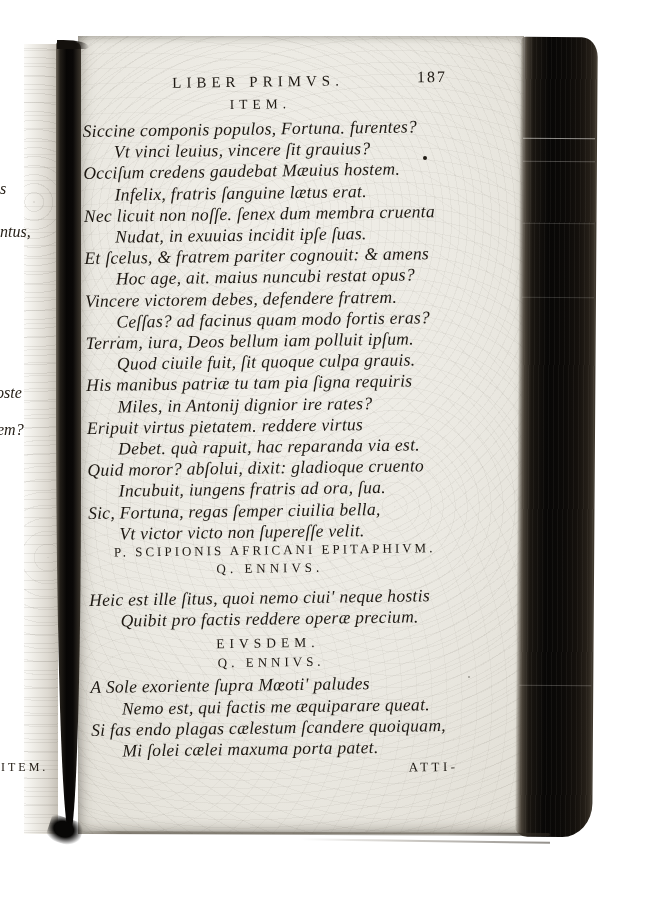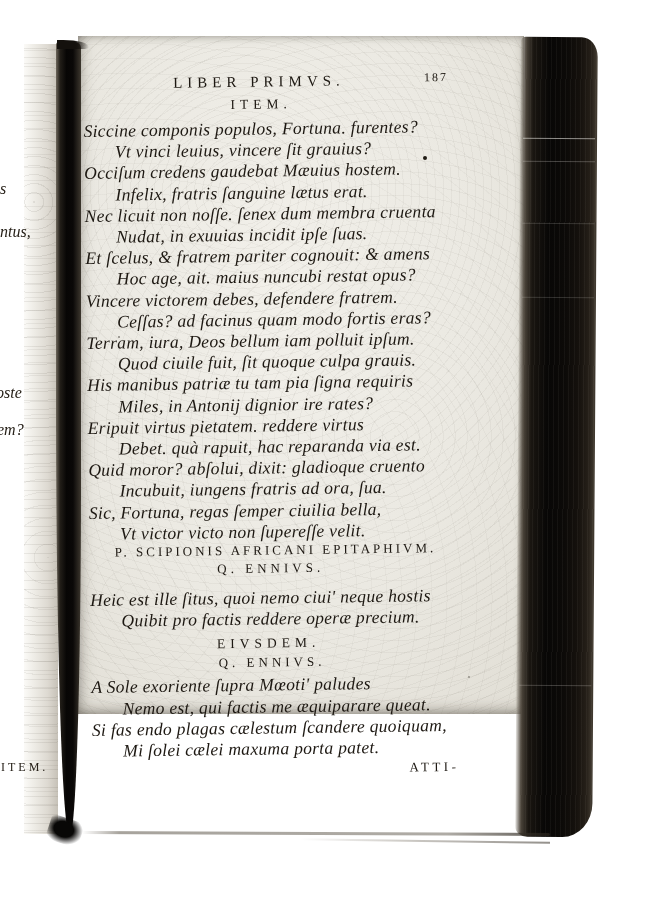--- a/index.html
+++ b/index.html
@@ -39,21 +39,21 @@
     background:linear-gradient(90deg,#14110d 55%,rgba(20,17,13,0) 100%);
     border-radius:0 80% 20% 0;
   }
   .gutter::after{
     content:"";position:absolute;bottom:-8px;left:-8px;width:34px;height:26px;
     background:radial-gradient(ellipse at 45% 45%,#080706 38%,rgba(8,7,6,0) 74%);
     transform:rotate(18deg);
   }
   
   .page{
-    position:absolute;left:78px;top:36px;width:446px;height:678px;z-index:2;
+    position:absolute;left:78px;top:36px;width:446px;height:798px;z-index:2;
     background:radial-gradient(ellipse at 45% 38%,#f2f0ea 0%,#ebe9e2 55%,#e1ded5 100%);
     box-shadow:
       inset 7px 0 16px -7px rgba(45,40,32,.50),
       inset -5px 0 12px -7px rgba(70,64,52,.40),
       inset 0 -9px 16px -9px rgba(70,64,52,.55),
       inset 0 6px 10px -8px rgba(70,64,52,.40);
   }
   .page::before{
     content:"";position:absolute;inset:0;pointer-events:none;
     background-image:
@@ -61,21 +61,21 @@
       repeating-radial-gradient(circle at 71% 59%,rgba(75,68,56,.05) 0 1px,transparent 1px 12px),
       repeating-radial-gradient(circle at 12% 83%,rgba(75,68,56,.04) 0 1px,transparent 1px 15px);
   }
   .page-inner{
     position:absolute;inset:0;padding-top:36px;
     transform:rotate(-0.8deg);transform-origin:50% 50%;
     color:#1d1812;
   }
   .running-head{position:relative;text-align:center;font-size:15px;line-height:18px;letter-spacing:5px;}
   .head-title{position:relative;left:-38px;}
-  .page-num{position:absolute;right:72px;top:-2px;font-size:12px;letter-spacing:2px;}
+  .page-num{position:absolute;right:72px;top:-2px;font-size:16px;letter-spacing:2px;}
   .sec-head{margin:6px 0 0 0;position:relative;left:-36px;text-align:center;
     font-size:13.5px;font-weight:normal;line-height:16px;letter-spacing:5px;}
   .sec-head.wide{left:-28px;margin-top:0;font-size:13px;line-height:15px;letter-spacing:3px;}
   .sub-head{margin:3px 0 0 0;position:relative;left:-33px;text-align:center;
     font-size:13px;font-weight:normal;line-height:15px;letter-spacing:4px;}
   .verses{margin-top:4px;font-style:italic;font-size:17.5px;line-height:21.2px;letter-spacing:.3px;}
   .verses.first{margin-top:6px;}
   .verses.gap{margin-top:12px;}
   .verses.gap-sm{margin-top:5px;}
   .verse-line{padding-left:9px;white-space:nowrap;}

